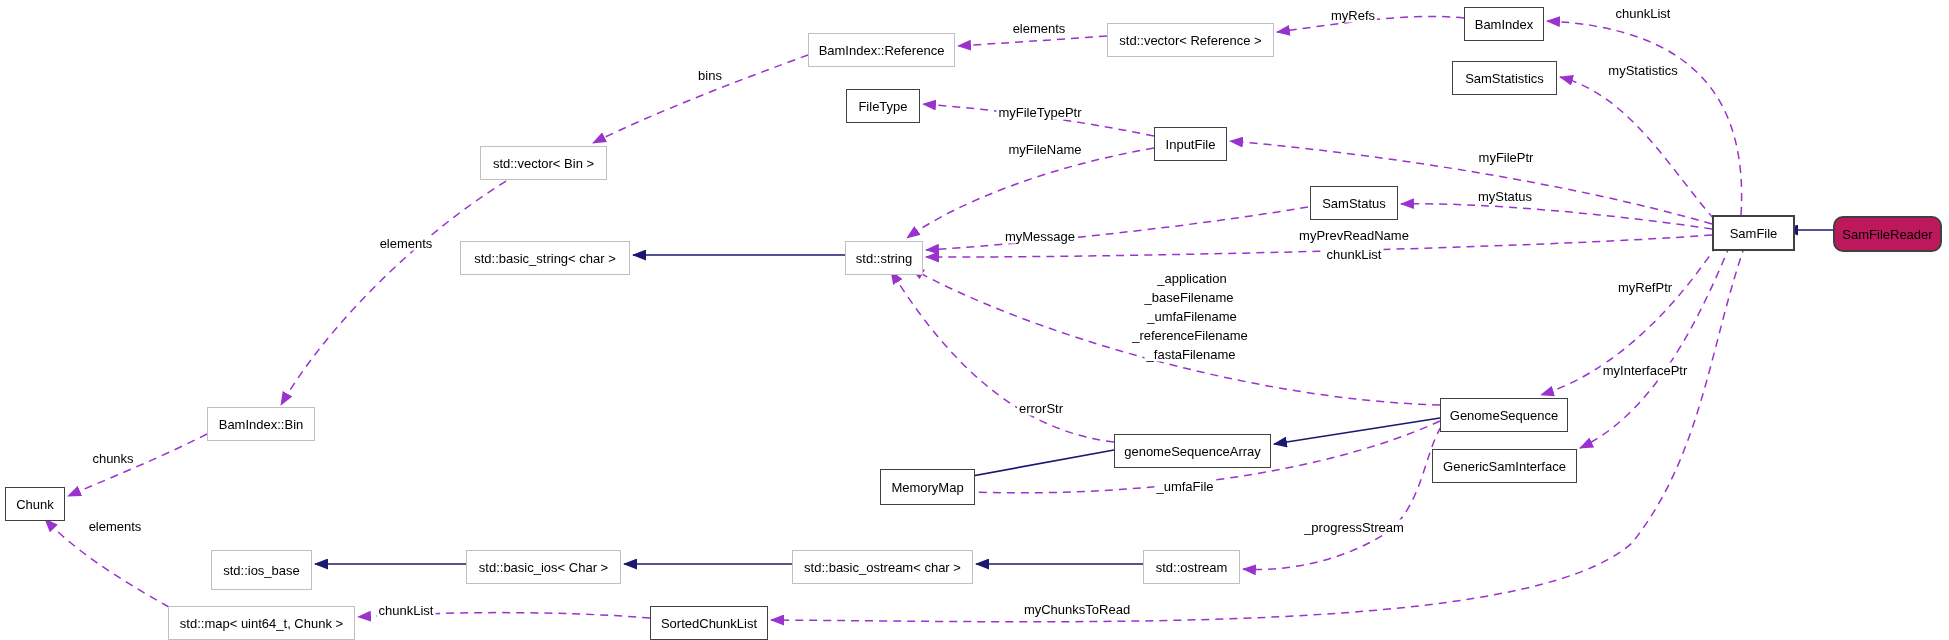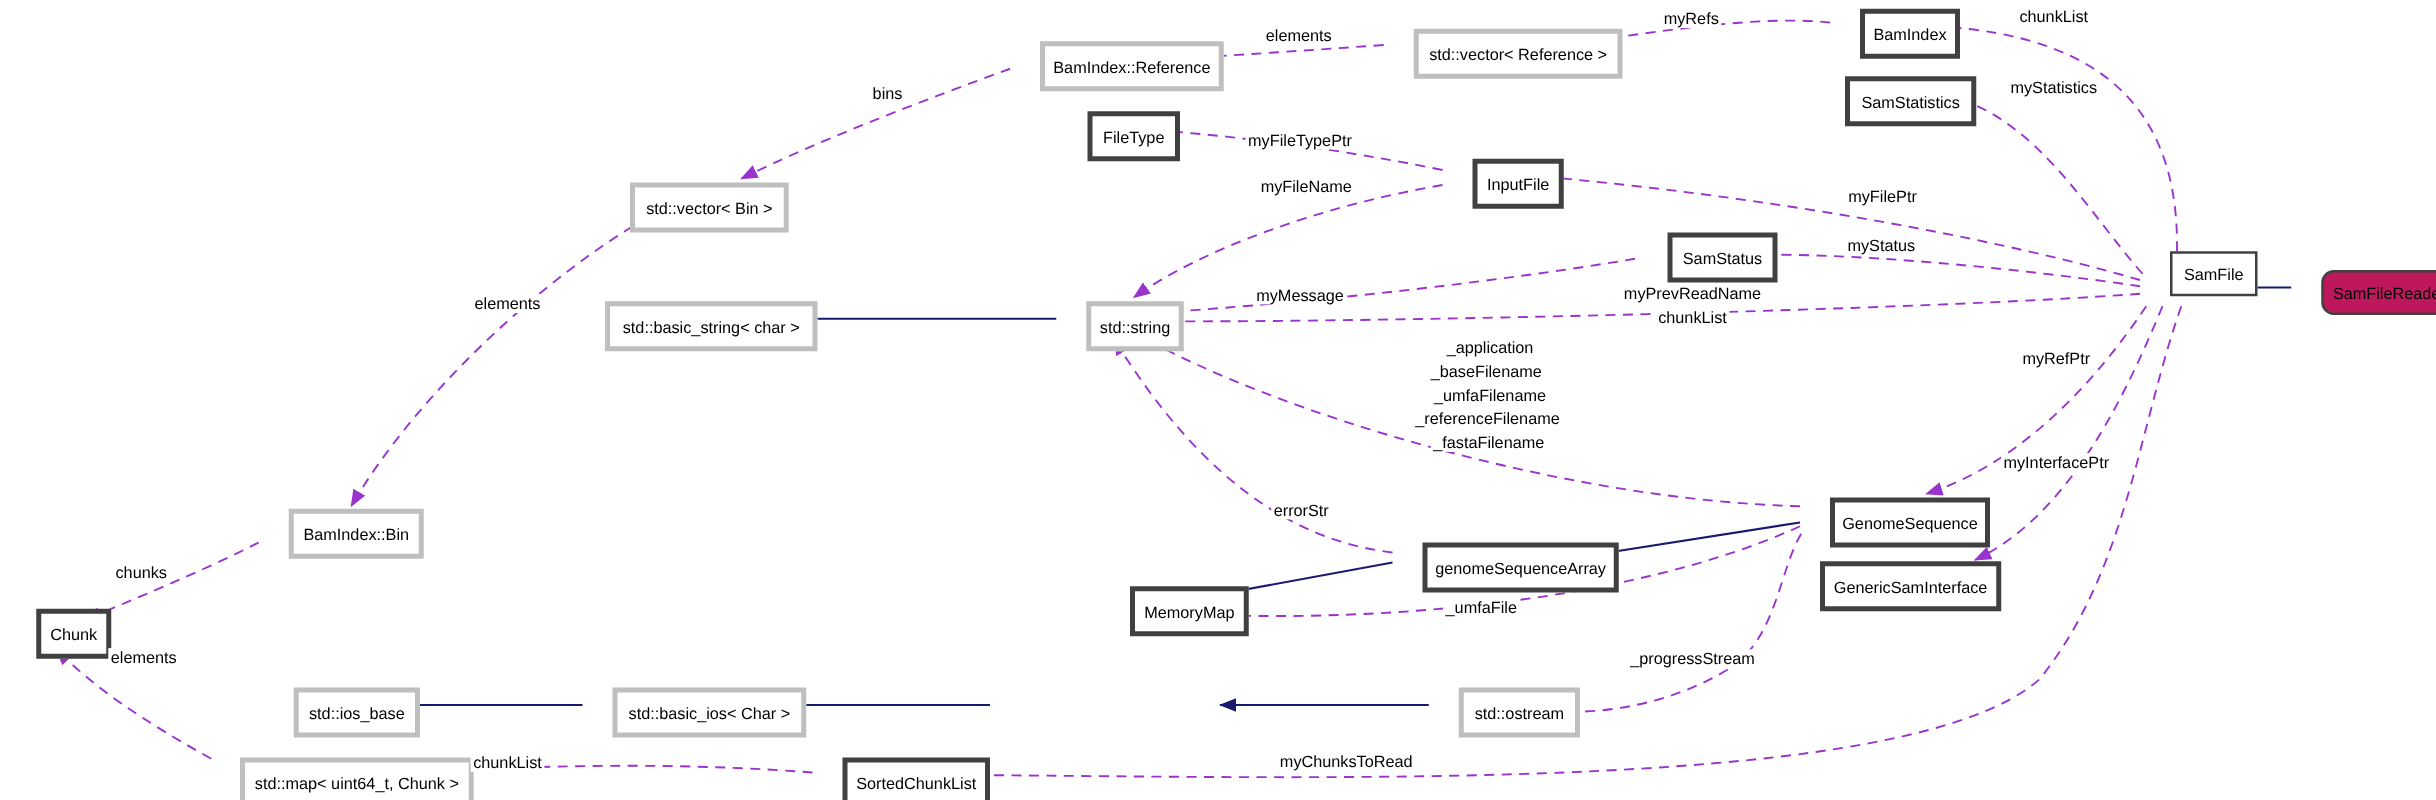--- a/index.html
+++ b/index.html
@@ -4,23 +4,22 @@
 <style>
   html,body{margin:0;padding:0;background:#ffffff;}
   #canvas{
     position:relative;width:1949px;height:640px;background:#ffffff;
     font-family:"Liberation Sans","DejaVu Sans",sans-serif;font-size:13px;color:#000;
     overflow:hidden;
   }
   #edges{position:absolute;left:0;top:0;}
   .node{
     position:absolute;box-sizing:border-box;display:flex;align-items:center;justify-content:center;
-    background:#ffffff;border:4px solid #404040;white-space:nowrap;z-index:2;
+    background:#ffffff;border:1px solid #404040;white-space:nowrap;z-index:2;
     padding:16px 4px;
-    margin-left:24px;
   }
   .node.ext{border-color:#bfbfbf;}
   .node.bold{border-width:2px;}
   .node.focus{background:#be185d;border-width:2px;border-radius:10px;}
   .elabel{
     position:absolute;transform:translate(-50%,-50%);white-space:nowrap;z-index:3;
     background:#ffffff;padding:0 2px;line-height:15px;
   }
 </style>
 </head>
@@ -77,30 +76,31 @@
   <div class="node ext" style="left:808px;top:33px;width:147px;height:28px">BamIndex::Reference</div>
   <div class="node ext" style="left:1107px;top:23px;width:167px;height:28px">std::vector&lt; Reference &gt;</div>
   <div class="node" style="left:1464px;top:7px;width:80px;height:29px">BamIndex</div>
   <div class="node" style="left:1452px;top:61px;width:105px;height:29px">SamStatistics</div>
   <div class="node" style="left:846px;top:89px;width:74px;height:29px">FileType</div>
   <div class="node" style="left:1154px;top:127px;width:73px;height:29px">InputFile</div>
   <div class="node ext" style="left:480px;top:146px;width:127px;height:28px">std::vector&lt; Bin &gt;</div>
   <div class="node" style="left:1310px;top:186px;width:88px;height:28px">SamStatus</div>
   <div class="node ext" style="left:460px;top:241px;width:170px;height:28px">std::basic_string&lt; char &gt;</div>
   <div class="node ext" style="left:845px;top:241px;width:78px;height:28px">std::string</div>
-  <div class="node bold" style="left:1712px;top:201px;width:70px;height:30px">SamFile</div>
+  <div class="node bold" style="left:1712px;top:215px;width:83px;height:30px">SamFile</div>
   <div class="node focus" style="left:1833px;top:216px;width:109px;height:28px">SamFileReader</div>
   <div class="node ext" style="left:207px;top:407px;width:108px;height:29px">BamIndex::Bin</div>
   <div class="node" style="left:1440px;top:398px;width:128px;height:28px">GenomeSequence</div>
   <div class="node" style="left:1114px;top:434px;width:157px;height:29px">genomeSequenceArray</div>
   <div class="node" style="left:1432px;top:449px;width:145px;height:29px">GenericSamInterface</div>
   <div class="node" style="left:880px;top:469px;width:95px;height:36px">MemoryMap</div>
   <div class="node" style="left:5px;top:487px;width:60px;height:29px">Chunk</div>
   <div class="node ext" style="left:211px;top:550px;width:101px;height:40px">std::ios_base</div>
   <div class="node ext" style="left:466px;top:550px;width:155px;height:28px">std::basic_ios&lt; Char &gt;</div>
+  <div class="node ext" style="left:792px;top:550px;width:181px;height:28px">std::basic_ostream&lt; char &gt;</div>
   <div class="node ext" style="left:1143px;top:550px;width:97px;height:28px">std::ostream</div>
   <div class="node ext" style="left:168px;top:606px;width:187px;height:28px">std::map&lt; uint64_t, Chunk &gt;</div>
   <div class="node" style="left:650px;top:606px;width:118px;height:29px">SortedChunkList</div>
 
   <div class="elabel" style="left:1039px;top:28px">elements</div>
   <div class="elabel" style="left:1353px;top:15px">myRefs</div>
   <div class="elabel" style="left:1643px;top:13px">chunkList</div>
   <div class="elabel" style="left:1643px;top:70px">myStatistics</div>
   <div class="elabel" style="left:710px;top:75px">bins</div>
   <div class="elabel" style="left:1040px;top:112px">myFileTypePtr</div>

